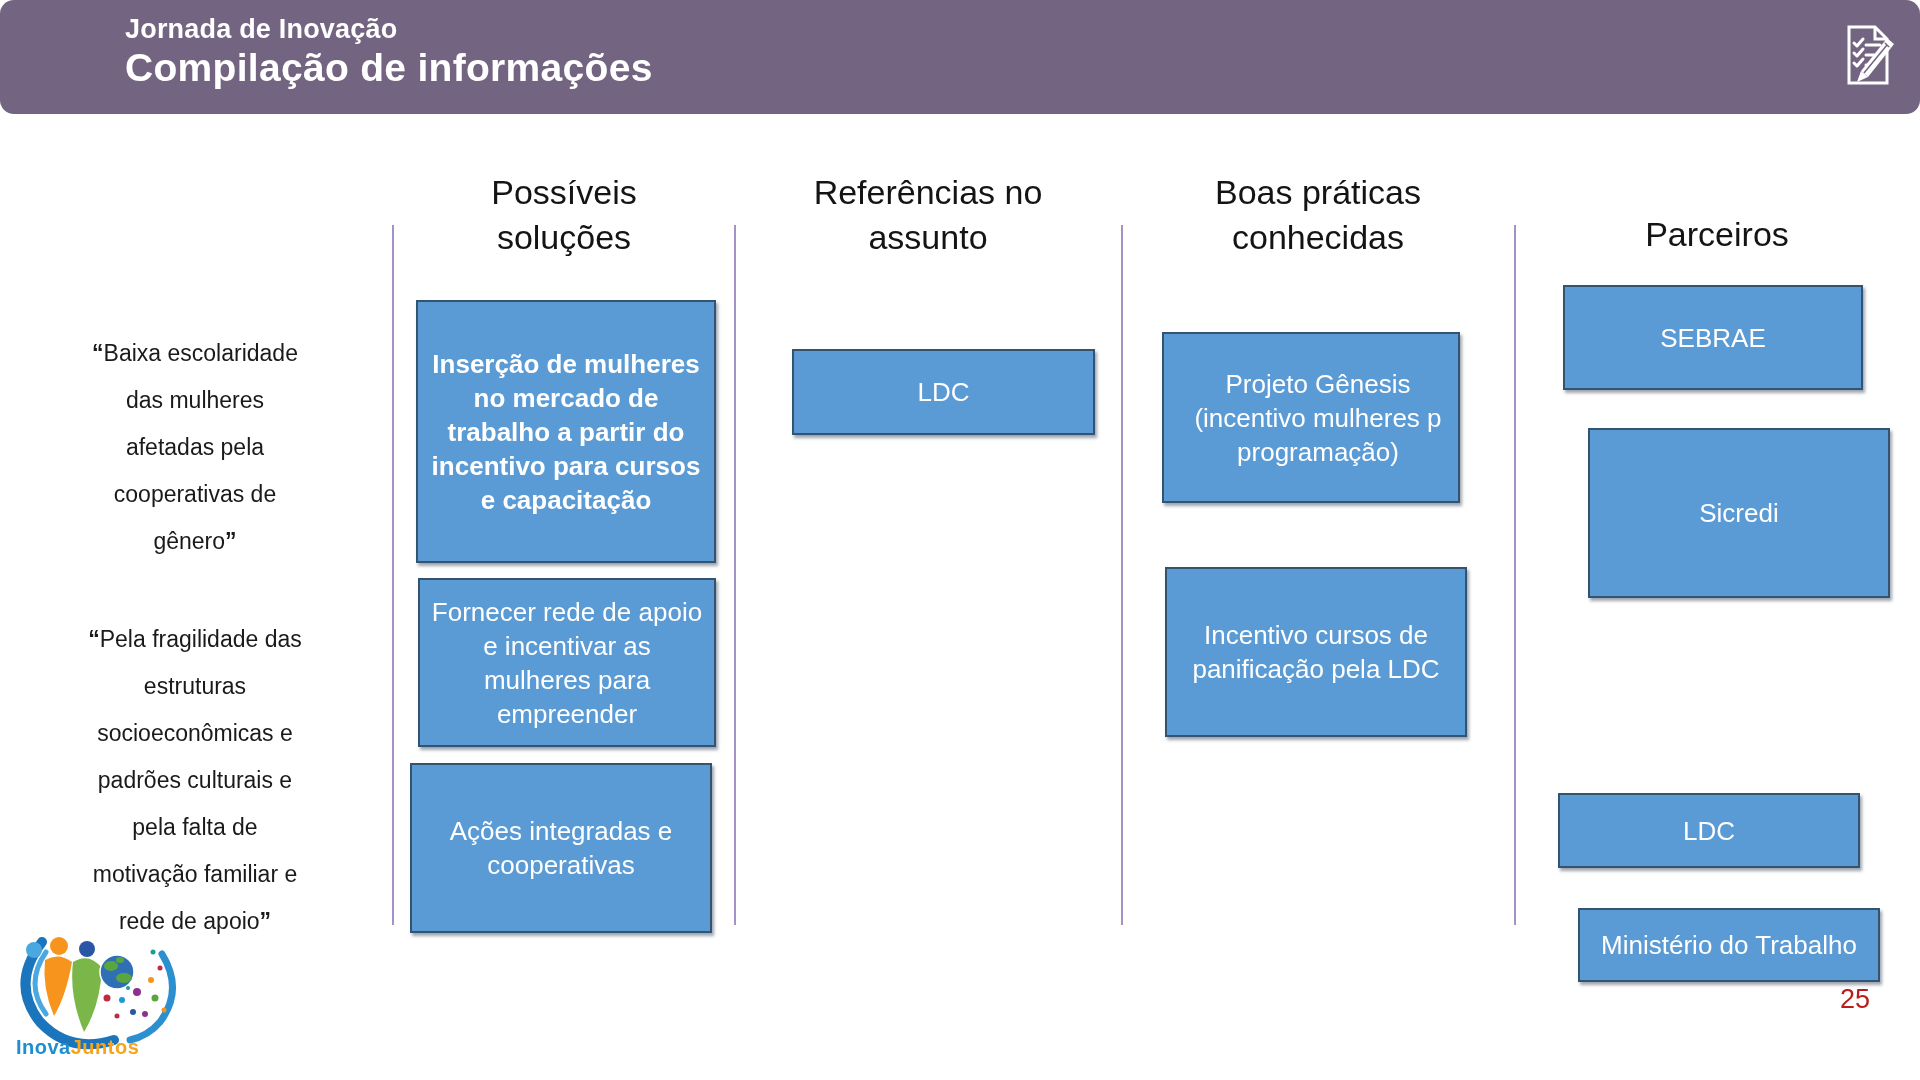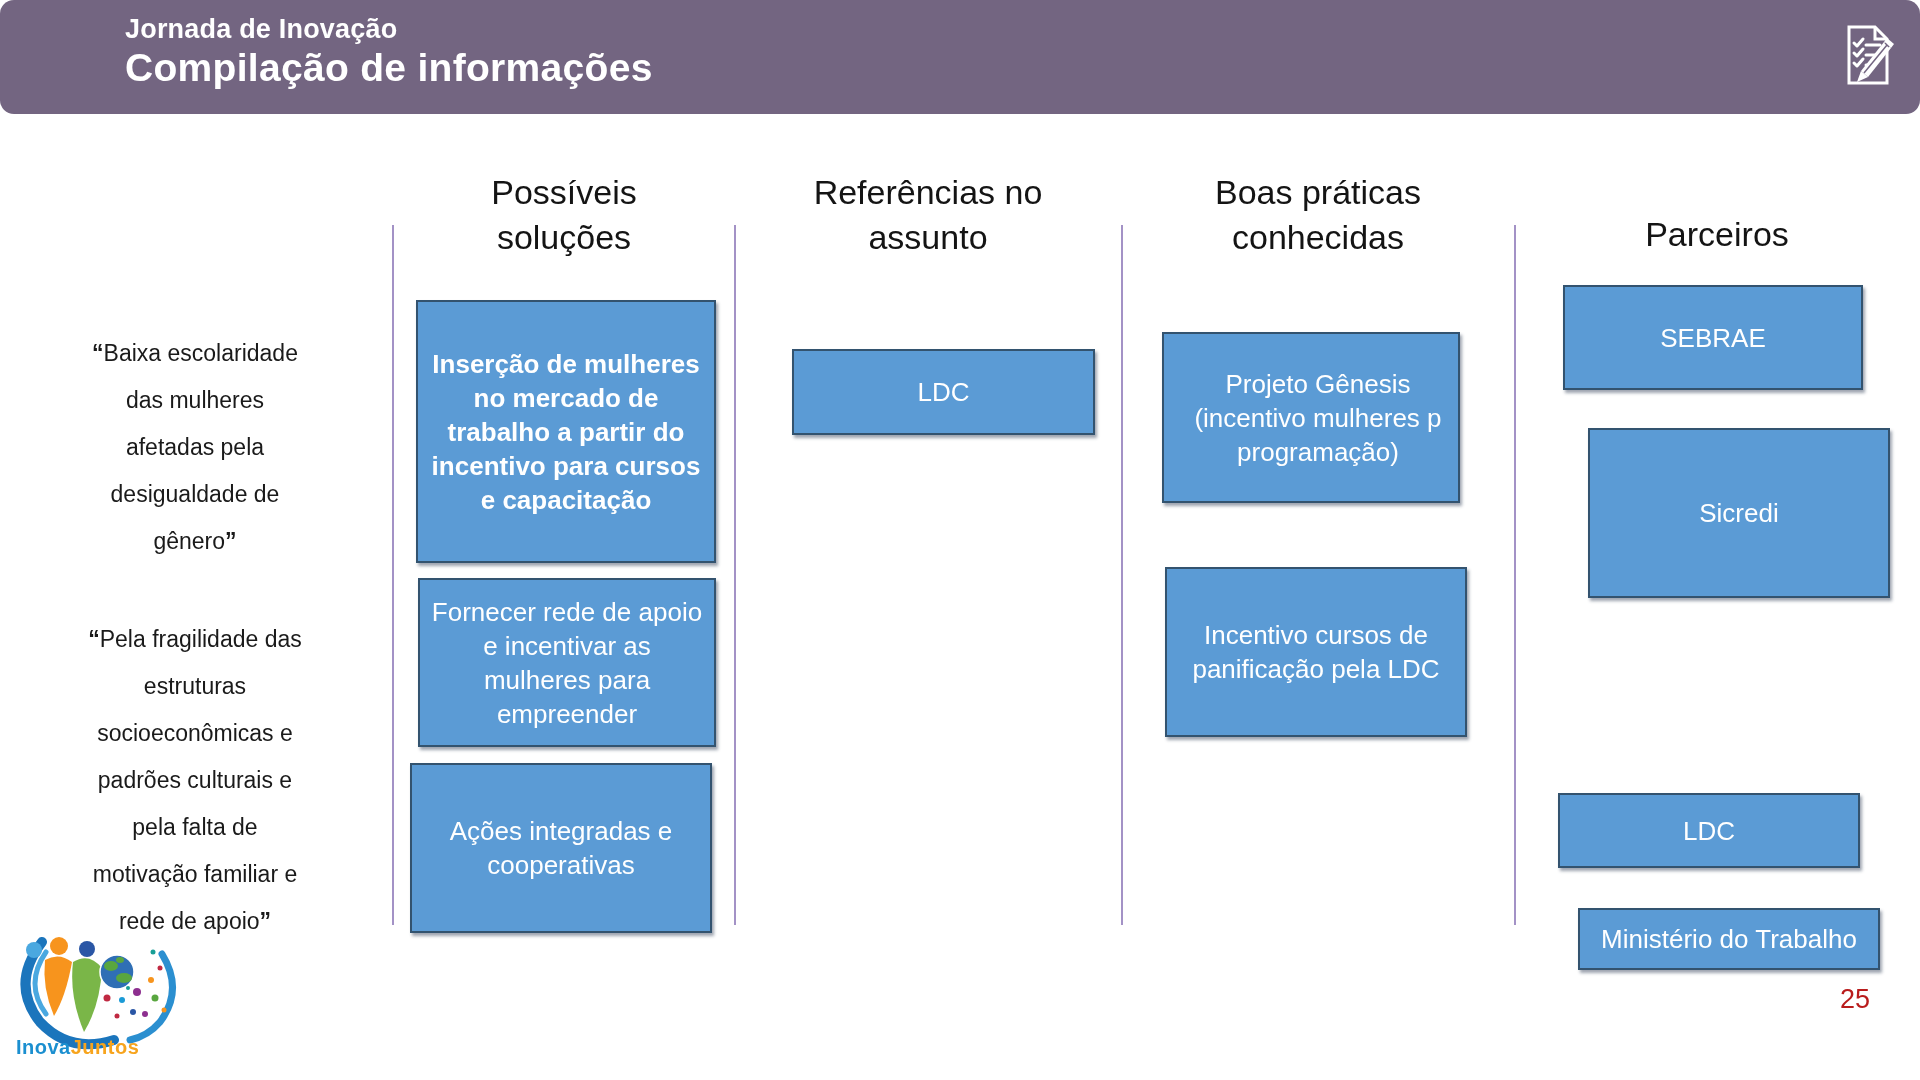--- a/index.html
+++ b/index.html
@@ -91,21 +91,21 @@
 
   <div class="col-head" style="left:444px;top:170px;width:240px;">Possíveis soluções</div>
   <div class="col-head" style="left:788px;top:170px;width:280px;">Referências no assunto</div>
   <div class="col-head" style="left:1188px;top:170px;width:260px;">Boas práticas conhecidas</div>
   <div class="col-head" style="left:1567px;top:212px;width:300px;">Parceiros</div>
 
   <div class="quote" style="left:45px;top:330px;width:300px;">
     <span class="qmark">“</span><span>Baixa escolaridade</span><br>
     <span>das mulheres</span><br>
     <span>afetadas pela</span><br>
-    <span>desigualdade de</span><br>
+    <span>cooperativas de</span><br>
     <span>gênero</span><span class="qmark">”</span>
   </div>
   <div class="quote" style="left:25px;top:616px;width:340px;">
     <span class="qmark">“</span><span>Pela fragilidade das</span><br>
     <span>estruturas</span><br>
     <span>socioeconômicas e</span><br>
     <span>padrões culturais e</span><br>
     <span>pela falta de</span><br>
     <span>motivação familiar e</span><br>
     <span>rede de apoio</span><span class="qmark">”</span>
@@ -116,21 +116,21 @@
   <div class="card" style="left:410px;top:763px;width:302px;height:170px;">Ações integradas e cooperativas</div>
 
   <div class="card" style="left:792px;top:349px;width:303px;height:86px;">LDC</div>
 
   <div class="card" style="left:1162px;top:332px;width:298px;height:171px;padding-left:22px;">Projeto Gênesis (incentivo mulheres p programação)</div>
   <div class="card" style="left:1165px;top:567px;width:302px;height:170px;">Incentivo cursos de panificação pela LDC</div>
 
   <div class="card" style="left:1563px;top:285px;width:300px;height:105px;">SEBRAE</div>
   <div class="card" style="left:1588px;top:428px;width:302px;height:170px;">Sicredi</div>
   <div class="card" style="left:1558px;top:793px;width:302px;height:75px;">LDC</div>
-  <div class="card" style="left:1578px;top:908px;width:302px;height:62px;">Ministério do Trabalho</div>
+  <div class="card" style="left:1578px;top:908px;width:302px;height:74px;">Ministério do Trabalho</div>
 
   <svg class="logo" viewBox="0 0 180 150">
 
     <path d="M30 16 Q-2 58 28 96 Q58 128 102 114" fill="none" stroke="#1b75bc" stroke-width="10" stroke-linecap="round"></path>
     <path d="M34 26 Q12 58 34 88" fill="none" stroke="#4aa8e0" stroke-width="5" stroke-linecap="round"></path>
 
     <path d="M150 28 Q172 64 148 96 Q136 110 118 114" fill="none" stroke="#2b8fd0" stroke-width="7" stroke-linecap="round"></path>
 
     <circle cx="22" cy="24" r="8" fill="#4aa8e0"></circle>
     <circle cx="47" cy="20" r="9" fill="#f7941d"></circle>

